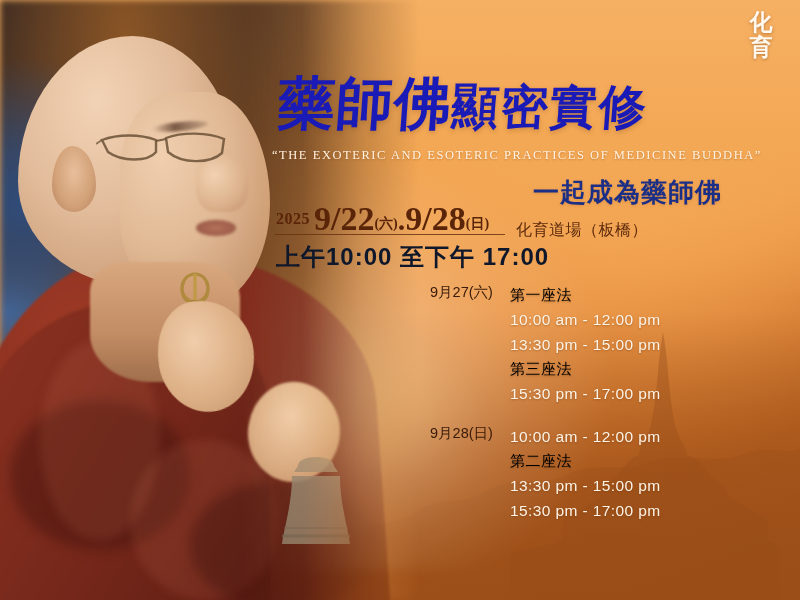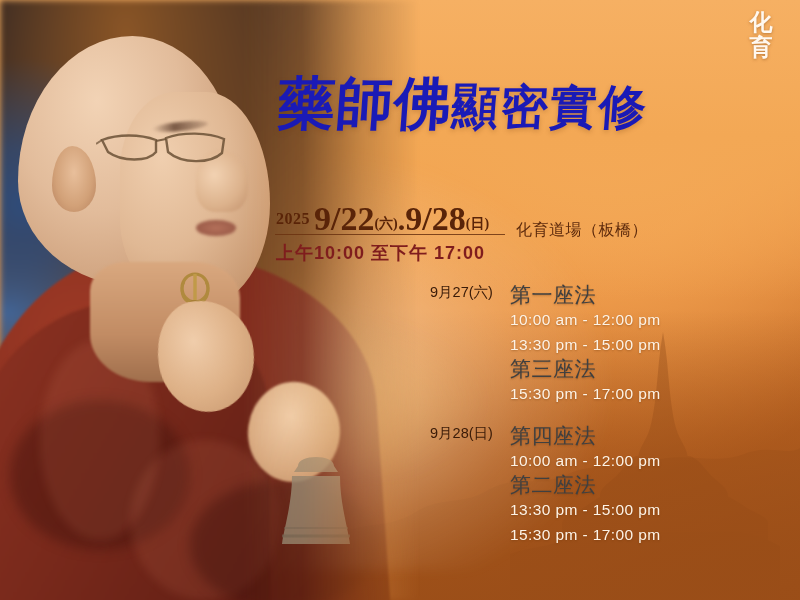--- a/index.html
+++ b/index.html
@@ -210,44 +210,44 @@
   .date-line .day{font-size:34px;font-weight:700;letter-spacing:0;}
   .date-line .wd{font-size:14px;font-weight:700;vertical-align:2px;}
   .date-line .dot{font-size:30px;font-weight:700;}
 
   .rule{
     position:absolute;left:275px;top:234px;width:230px;height:0;
     border-top:1.6px solid #6b3210;opacity:.85;
   }
   .time-line{
     position:absolute;left:276px;top:241px;
-    color:#7f1d1d;
-    font-family:"Liberation Sans", sans-serif;
-    font-weight:700;font-size:18px;letter-spacing:1px;white-space:nowrap;
+    color:#0f172a;
+    font-family:"Liberation Sans", sans-serif;
+    font-weight:700;font-size:24px;letter-spacing:1px;white-space:nowrap;
   }
   .venue{
     position:absolute;left:516px;top:220px;
     color:#5d2a0c;
     font-family:Liberation Serif, serif;
     font-size:16px;letter-spacing:.5px;white-space:nowrap;
   }
 
   
   .sched{position:absolute;left:430px;top:283px;width:340px;}
   .sched-day{position:relative;margin-bottom:18px;}
   .sched-day-label{
     position:absolute;left:0;top:0;width:74px;
     color:#3a1b08;
     font-family:"Liberation Sans", sans-serif;
     font-size:14.5px;letter-spacing:0;white-space:nowrap;
   }
   .sched-sessions{margin-left:80px;}
   .sess{margin-bottom:0;}
   .sess-name{
-    color:#404040;font-size:21px;line-height:24px;letter-spacing:.5px;
+    color:#000000;font-size:15px;line-height:24px;letter-spacing:.5px;
     font-family:"Liberation Sans", sans-serif;
     text-shadow:0 1px 2px rgba(110,55,12,.4);
   }
   .sess-time{
     color:#fdf3e6;font-size:15.5px;line-height:25px;letter-spacing:.4px;
     font-family:"Liberation Sans", sans-serif;
     text-shadow:0 1px 2px rgba(110,55,12,.4);
   }
 </style>
 </head>
@@ -331,21 +331,23 @@
 
   <div class="logo">
     <span>化</span>
     <span>育</span>
   </div>
 
   <div class="title-main">
     <span class="big">藥師佛</span><span class="sm">顯密實修</span>
   </div>
 
-
+  <div class="title-en">“THE EXOTERIC AND ESOTERIC PRACTICES OF MEDICINE BUDDHA”</div>
+
+  <div class="subtitle">一起成為藥師佛</div>
 
   <div class="date-line">
     <span class="year">2025</span>
     <span class="day">9/22</span><span class="wd">(六)</span><span class="dot">.</span><span class="day">9/28</span><span class="wd">(日)</span>
   </div>
 
   <div class="rule"></div>
 
   <div class="time-line">上午10:00 至下午 17:00</div>
 
@@ -367,21 +369,20 @@
           <div class="sess-name">第三座法</div>
           <div class="sess-time">15:30 pm - 17:00 pm</div>
         </div>
       </div>
     </div>
 
     <div class="sched-day">
       <div class="sched-day-label">9月28(日)</div>
       <div class="sched-sessions">
         <div class="sess">
-          <div class="sess-name">第四座法</div>
           <div class="sess-time">10:00 am - 12:00 pm</div>
         </div>
         <div class="sess">
           <div class="sess-name">第二座法</div>
           <div class="sess-time">13:30 pm - 15:00 pm</div>
         </div>
         <div class="sess">
           <div class="sess-time">15:30 pm - 17:00 pm</div>
         </div>
       </div>

